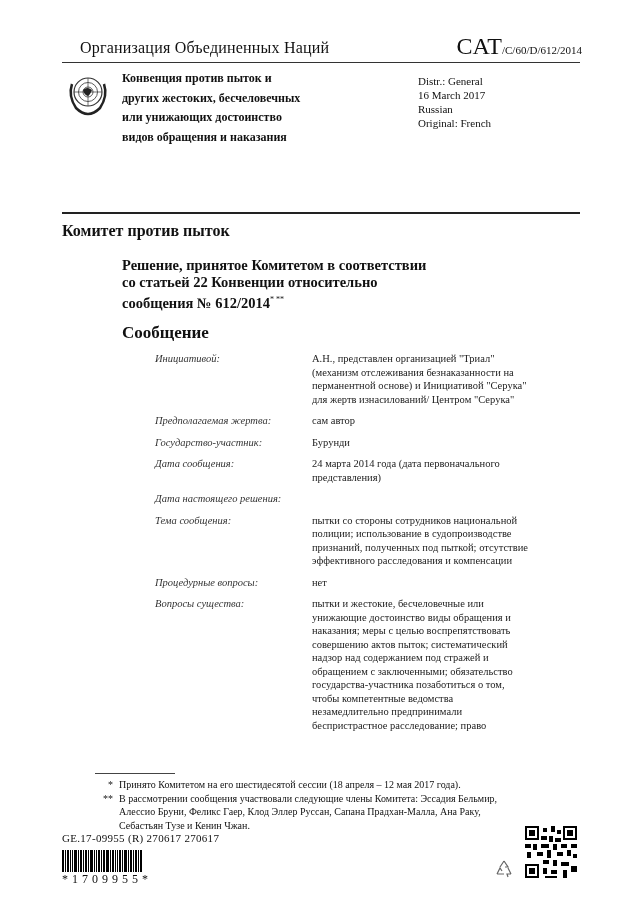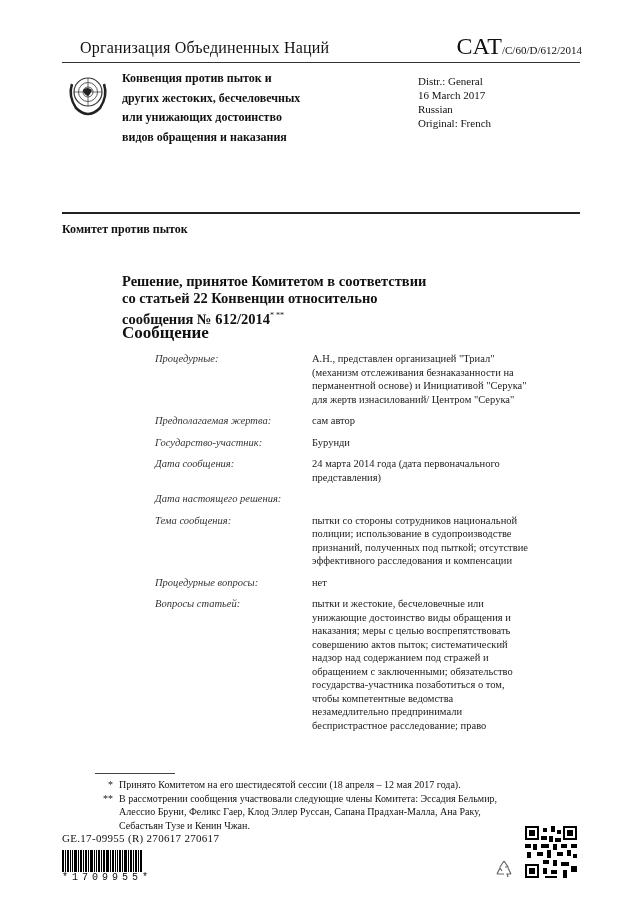--- a/index.html
+++ b/index.html
@@ -6,36 +6,36 @@
   body{width:640px;height:905px;position:relative;overflow:hidden;font-family:"Liberation Serif","DejaVu Serif",serif;color:#111;}
   .abs{position:absolute;}
   .org{left:68px;top:39px;font-size:16px;letter-spacing:0.2px;margin-left:12px;}
   .symbol{right:58px;top:33px;font-size:24px;}
   .symbol .sub{font-size:11px;}
   .hr-top{left:62px;top:62px;width:518px;height:1px;background:#333;}
   .logo{left:64px;top:70px;width:48px;height:48px;}
   .conv{left:122px;top:69px;font-size:12px;font-weight:bold;line-height:19.5px;width:280px;}
   .distr{left:418px;top:74px;font-size:11px;line-height:14px;}
   .hr-mid{left:62px;top:212px;width:518px;height:2px;background:#222;}
-  .committee{left:62px;top:222px;font-size:12px;font-weight:bold;}
-  .decision{left:122px;top:257px;font-size:14.5px;font-weight:bold;line-height:17px;width:360px;margin-top:16px;}
+  .committee{left:62px;top:222px;font-size:16px;font-weight:bold;}
+  .decision{left:122px;top:257px;font-size:14.5px;font-weight:bold;line-height:17px;width:360px;}
   .decision sup{font-size:8px;font-weight:normal;}
   .comm-heading{left:122px;top:323px;font-size:17px;font-weight:bold;}
   .table{left:155px;top:352px;width:380px;}
   .row{display:flex;margin-bottom:8px;font-size:10.5px;line-height:13.5px;}
   .row .lbl{width:157px;font-style:italic;color:#333;flex-shrink:0;}
   .row .val{width:220px;color:#222;}
   .fn-line{left:95px;top:773px;width:80px;height:1px;background:#444;}
   .fns{left:97px;top:778px;width:420px;font-size:10px;line-height:13.5px;}
   .fn{display:flex;}
   .fn .mk{width:16px;text-align:right;margin-right:6px;flex-shrink:0;}
   .docnum{left:62px;top:832px;font-size:11px;letter-spacing:0.3px;}
   .barcode{left:62px;top:850px;width:94px;height:22px;display:flex;align-items:stretch;}
   .barcode span{display:block;background:#000;margin-right:1px;}
-  .barnum{left:62px;top:872px;font-size:10px;letter-spacing:4px;font-family:Liberation Mono, monospace;}
+  .barnum{left:62px;top:872px;font-size:12px;letter-spacing:4px;font-family:Liberation Serif, serif;}
   .recycle-text{left:290px;top:866px;font-size:9px;font-weight:bold;color:#333;margin-top:38px;}
   .recycle-icon{left:493px;top:858px;width:22px;height:22px;}
   .qr{left:525px;top:826px;width:52px;height:52px;}
 </style>
 </head>
 <body>
 
 <div class="abs org">Организация Объединенных Наций</div>
 <div class="abs symbol"><span>CAT</span><span class="sub">/C/60/D/612/2014</span></div>
 <div class="abs hr-top"></div>
@@ -71,21 +71,21 @@
 <div class="abs decision">
   <div>Решение, принятое Комитетом в соответствии</div>
   <div>со статьей 22 Конвенции относительно</div>
   <div><span>сообщения № 612/2014</span><sup>* **</sup></div>
 </div>
 
 <div class="abs comm-heading">Сообщение</div>
 
 <div class="abs table">
   <div class="row">
-      <div class="lbl">Процедурные:</div>
+      <div class="lbl">Инициативой:</div>
       <div class="val">А.Н., представлен организацией "Триал" (механизм отслеживания безнаказанности на перманентной основе) и Инициативой "Серука" для жертв изнасилований/ Центром "Серука"</div>
     </div>
   <div class="row">
       <div class="lbl">Предполагаемая жертва:</div>
       <div class="val">сам автор</div>
     </div>
   <div class="row">
       <div class="lbl">Государство-участник:</div>
       <div class="val">Бурунди</div>
     </div>
@@ -98,21 +98,21 @@
     </div>
   <div class="row">
       <div class="lbl">Тема сообщения:</div>
       <div class="val">пытки со стороны сотрудников национальной полиции; использование в судопроизводстве признаний, полученных под пыткой; отсутствие эффективного расследования и компенсации</div>
     </div>
   <div class="row">
       <div class="lbl">Процедурные вопросы:</div>
       <div class="val">нет</div>
     </div>
   <div class="row">
-      <div class="lbl">Вопросы статьей:</div>
+      <div class="lbl">Вопросы существа:</div>
       <div class="val">пытки и жестокие, бесчеловечные или унижающие достоинство виды обращения и наказания; меры с целью воспрепятствовать совершению актов пыток; систематический надзор над содержанием под стражей и обращением с заключенными; обязательство государства-участника позаботиться о том, чтобы компетентные ведомства незамедлительно предпринимали беспристрастное расследование; право</div>
     </div>
 </div>
 
 <div class="abs fn-line"></div>
 <div class="abs fns">
   <div class="fn">
       <span class="mk">*</span>
       <span>Принято Комитетом на его шестидесятой сессии (18 апреля – 12 мая 2017 года).</span>
     </div>

